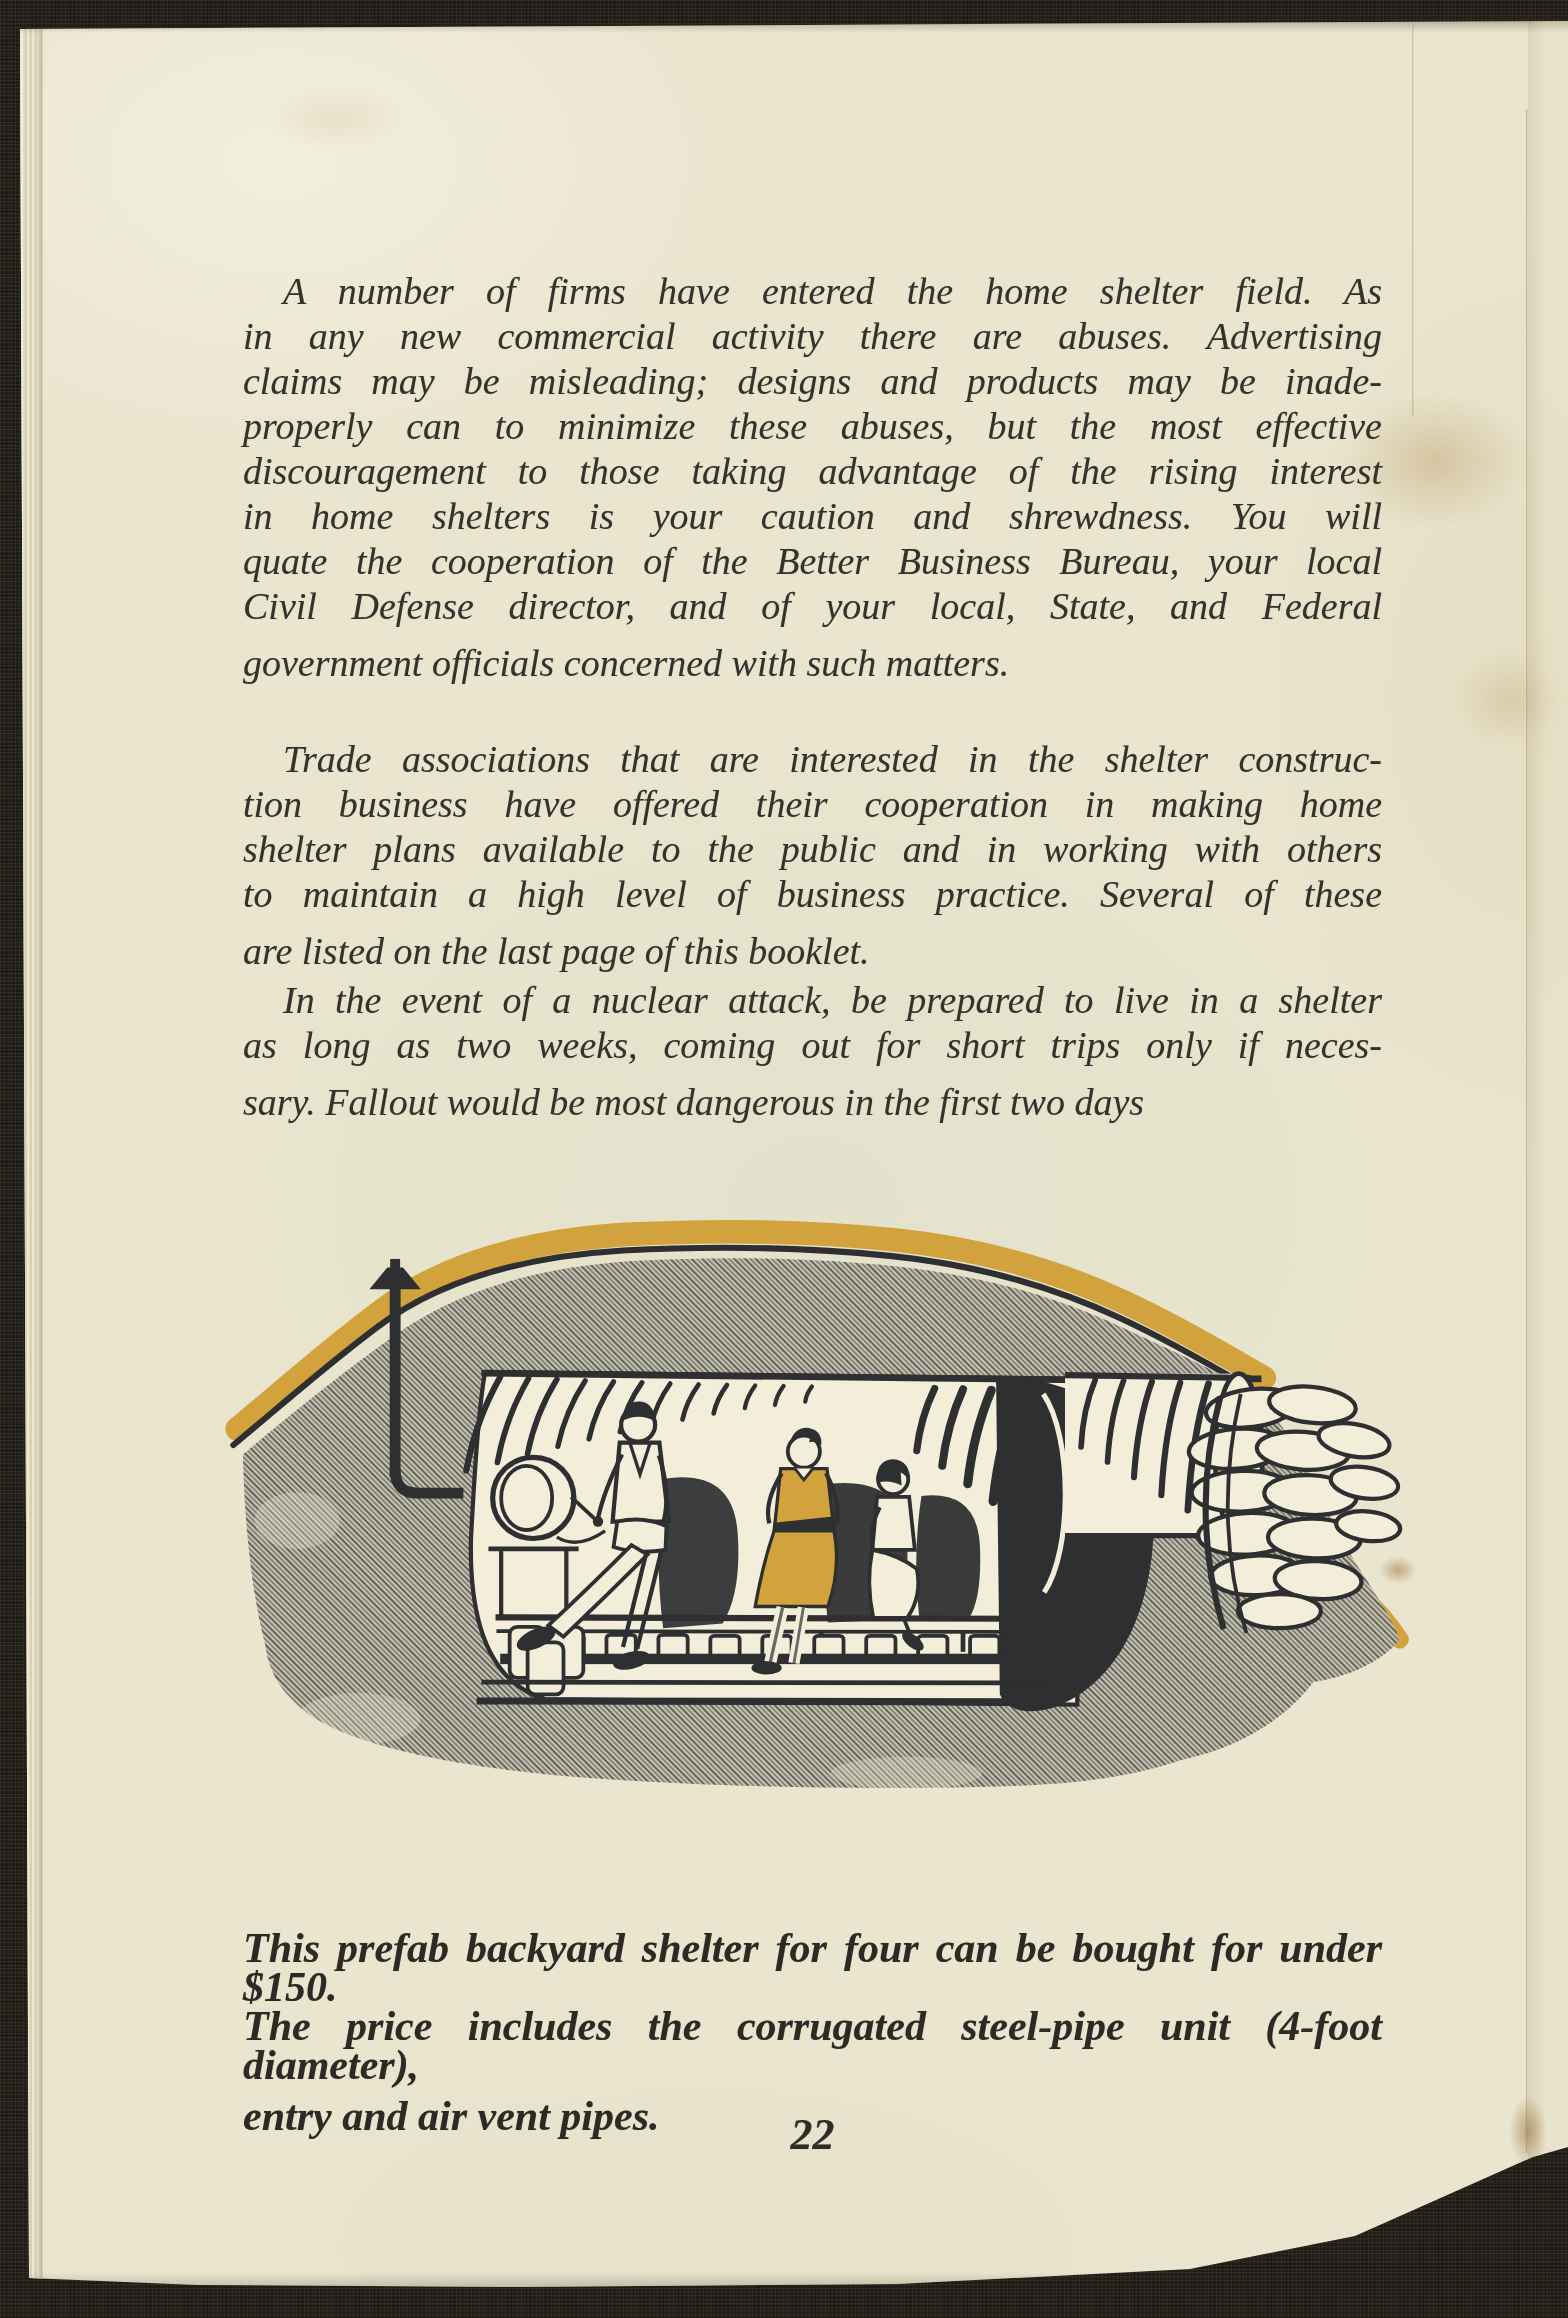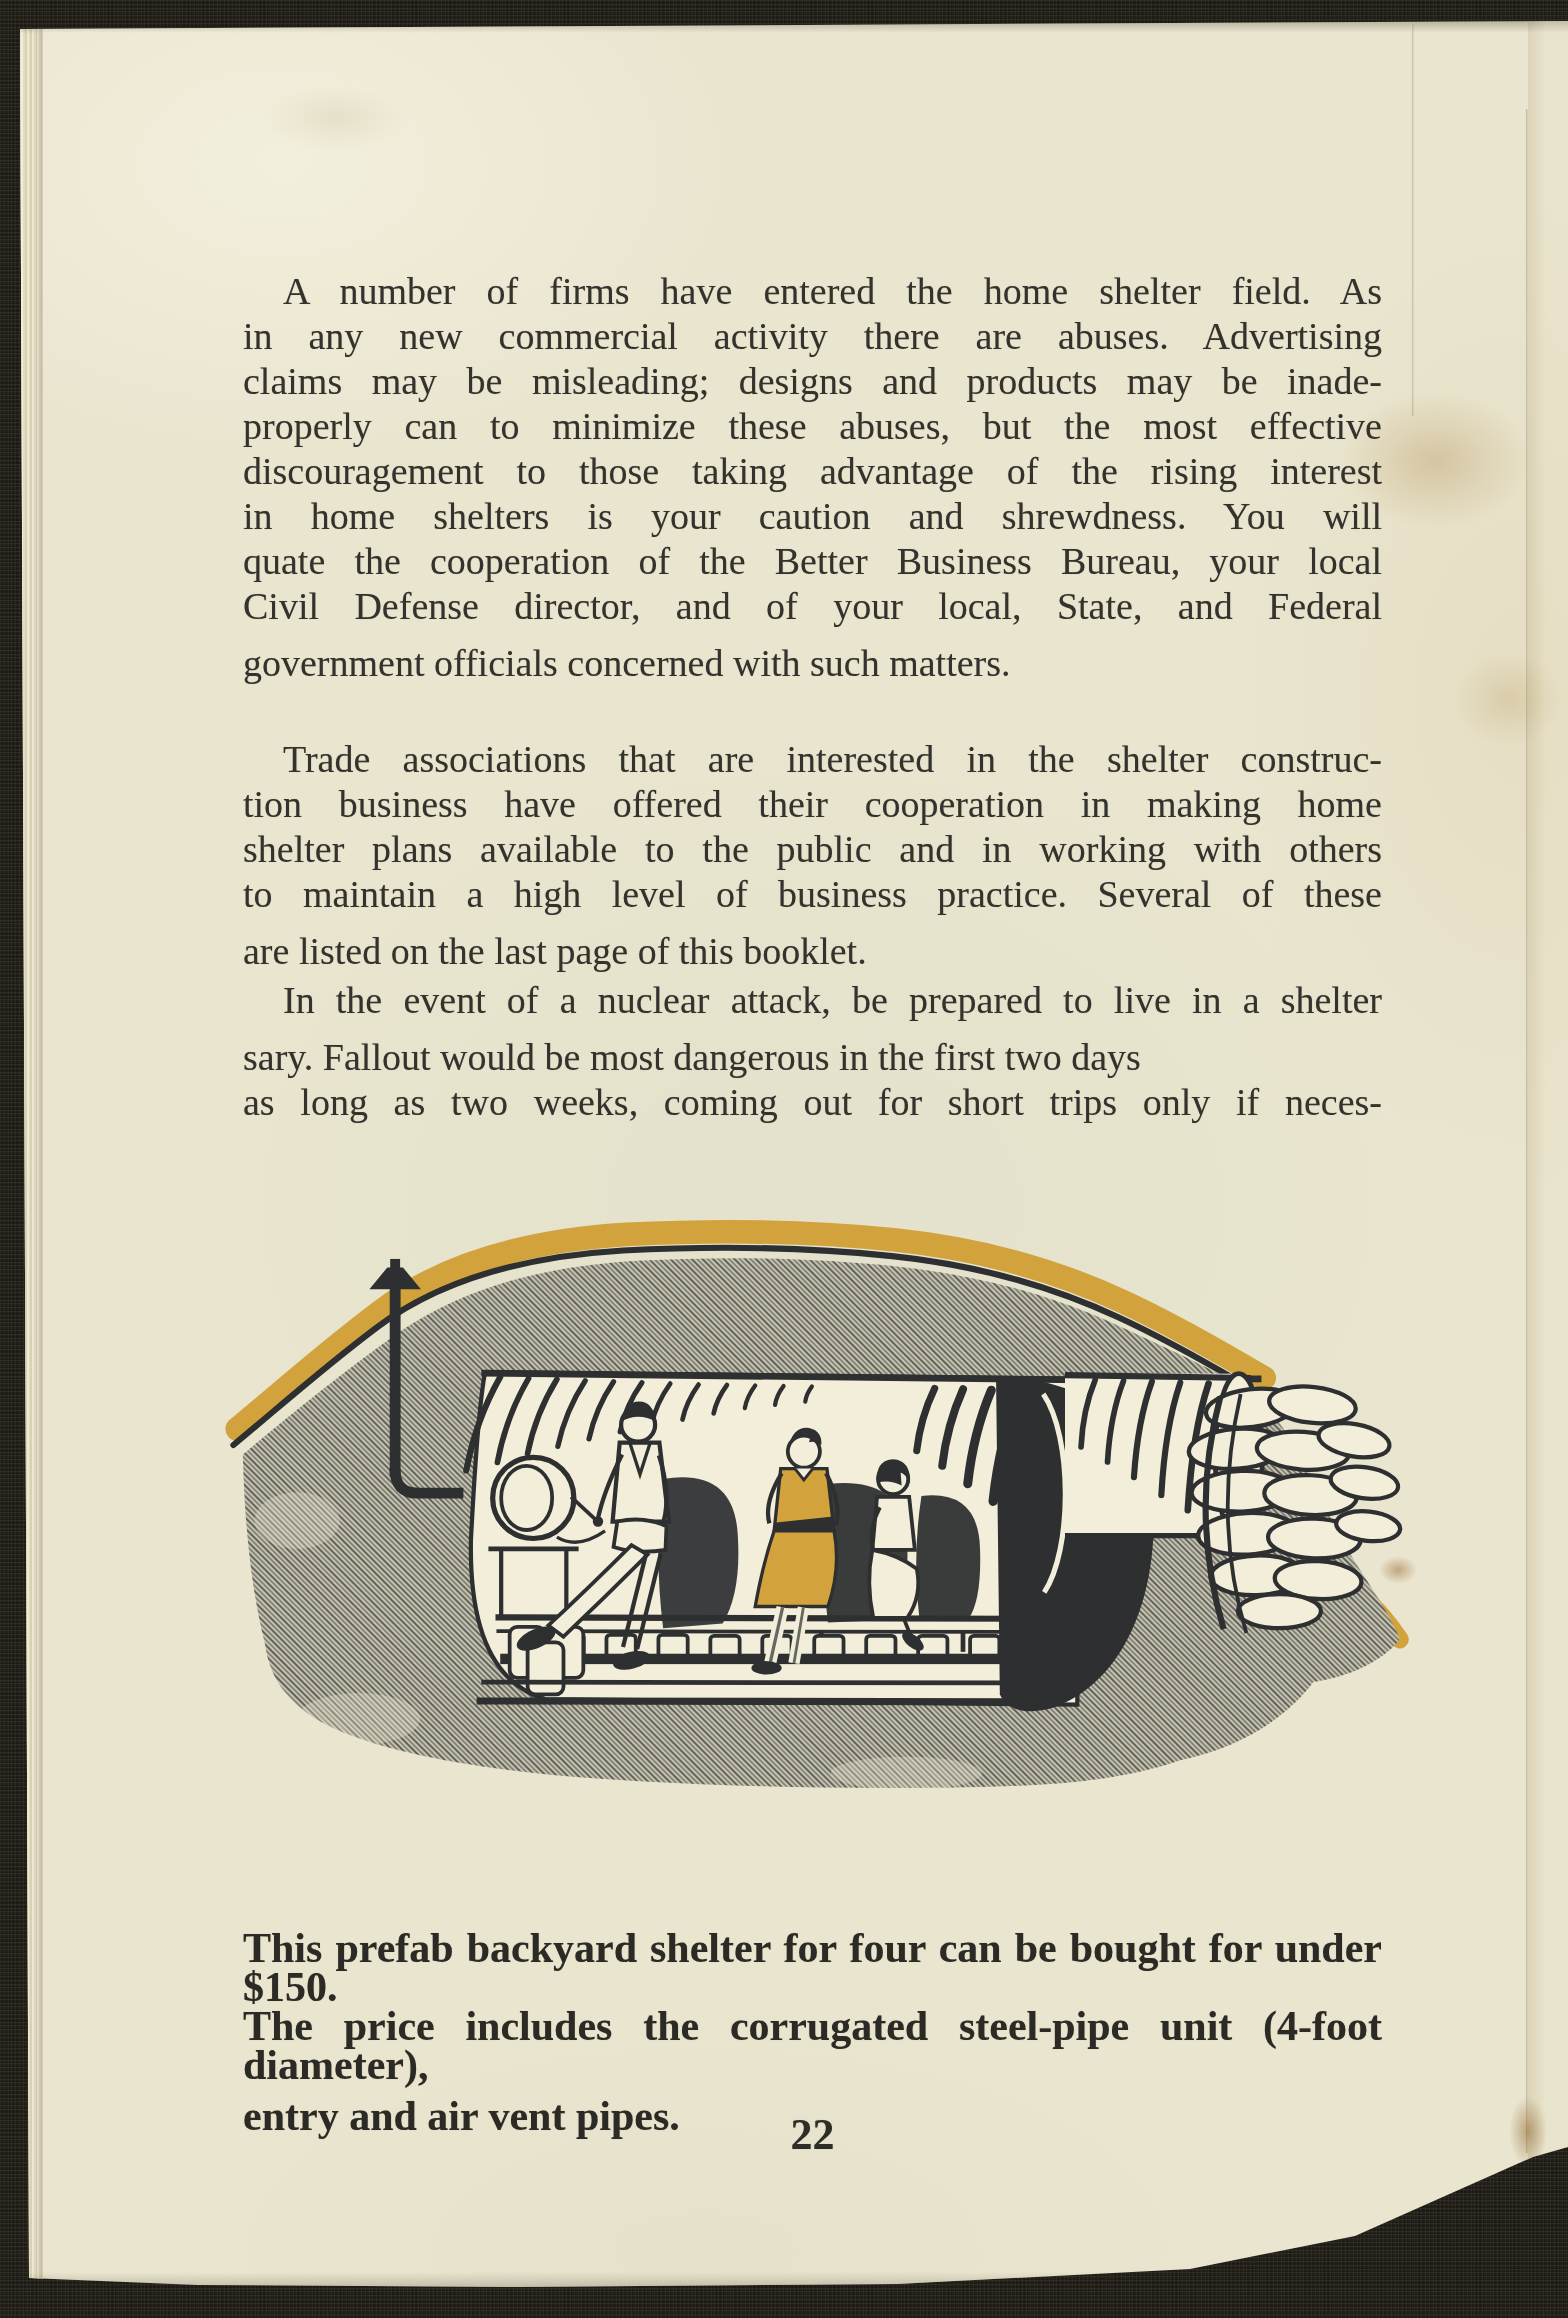--- a/index.html
+++ b/index.html
@@ -8,20 +8,21 @@
     width:1568px;height:2319px;position:relative;overflow:hidden;
     font-family:"Liberation Serif","DejaVu Serif",serif;
   }
   
   .backdrop{
     position:absolute;inset:0;
     background-color:#232019;
     background-image:
       repeating-linear-gradient(0deg, rgba(255,255,255,.05) 0 0.9px, rgba(0,0,0,.12) 0.9px 2.4px, transparent 2.4px 3.8px),
       repeating-linear-gradient(90deg, rgba(255,255,255,.04) 0 0.9px, rgba(0,0,0,.10) 0.9px 2.4px, transparent 2.4px 3.8px);
+    font-style: italic;
   }
   
   .page{
     position:absolute;inset:0;
     clip-path:polygon(20px 29px,1568px 21px,1568px 2147px,1533px 2157px,1355px 2236px,1190px 2269px,897px 2284px,519px 2287px,198px 2285px,29px 2278px);
     background-color:#e9e5cf;
     background-image:
       radial-gradient(ellipse 661px 425px at 18% 7%, rgba(250,247,232,.55), rgba(250,247,232,0) 70%),
       radial-gradient(ellipse 850px 661px at 52% 52%, rgba(208,214,192,.22), rgba(208,214,192,0) 75%),
       radial-gradient(ellipse 425px 708px at 97% 30%, rgba(221,206,168,.30), rgba(221,206,168,0) 70%),
@@ -97,22 +98,22 @@
       </section>
     <section class="block para" style="top:737px">
         <div class="line first">Trade associations that are interested in the shelter construc-</div>
         <div class="line">tion business have offered their cooperation in making home</div>
         <div class="line">shelter plans available to the public and in working with others</div>
         <div class="line">to maintain a high level of business practice.  Several of these</div>
         <div class="line last">are listed on the last page of this booklet.</div>
       </section>
     <section class="block para" style="top:978px">
         <div class="line first">In the event of a nuclear attack, be prepared to live in a shelter</div>
+        <div class="line">as long as two weeks, coming out for short trips only if neces-</div>
         <div class="line last">sary.  Fallout would be most dangerous in the first two days</div>
-        <div class="line">as long as two weeks, coming out for short trips only if neces-</div>
       </section>
 
     <figure class="illustration">
       <svg viewBox="0 0 2700 1440" xmlns="http://www.w3.org/2000/svg">
         <defs>
           <pattern id="ht" width="16" height="16" patternUnits="userSpaceOnUse" patternTransform="rotate(45)">
             <rect width="16" height="16" fill="#cbc8b4"></rect>
             <line x1="0" y1="4" x2="16" y2="4" stroke="#63625a" stroke-width="4.5"></line>
             <line x1="0" y1="12" x2="16" y2="12" stroke="#7a7970" stroke-width="3.5"></line>
           </pattern>

